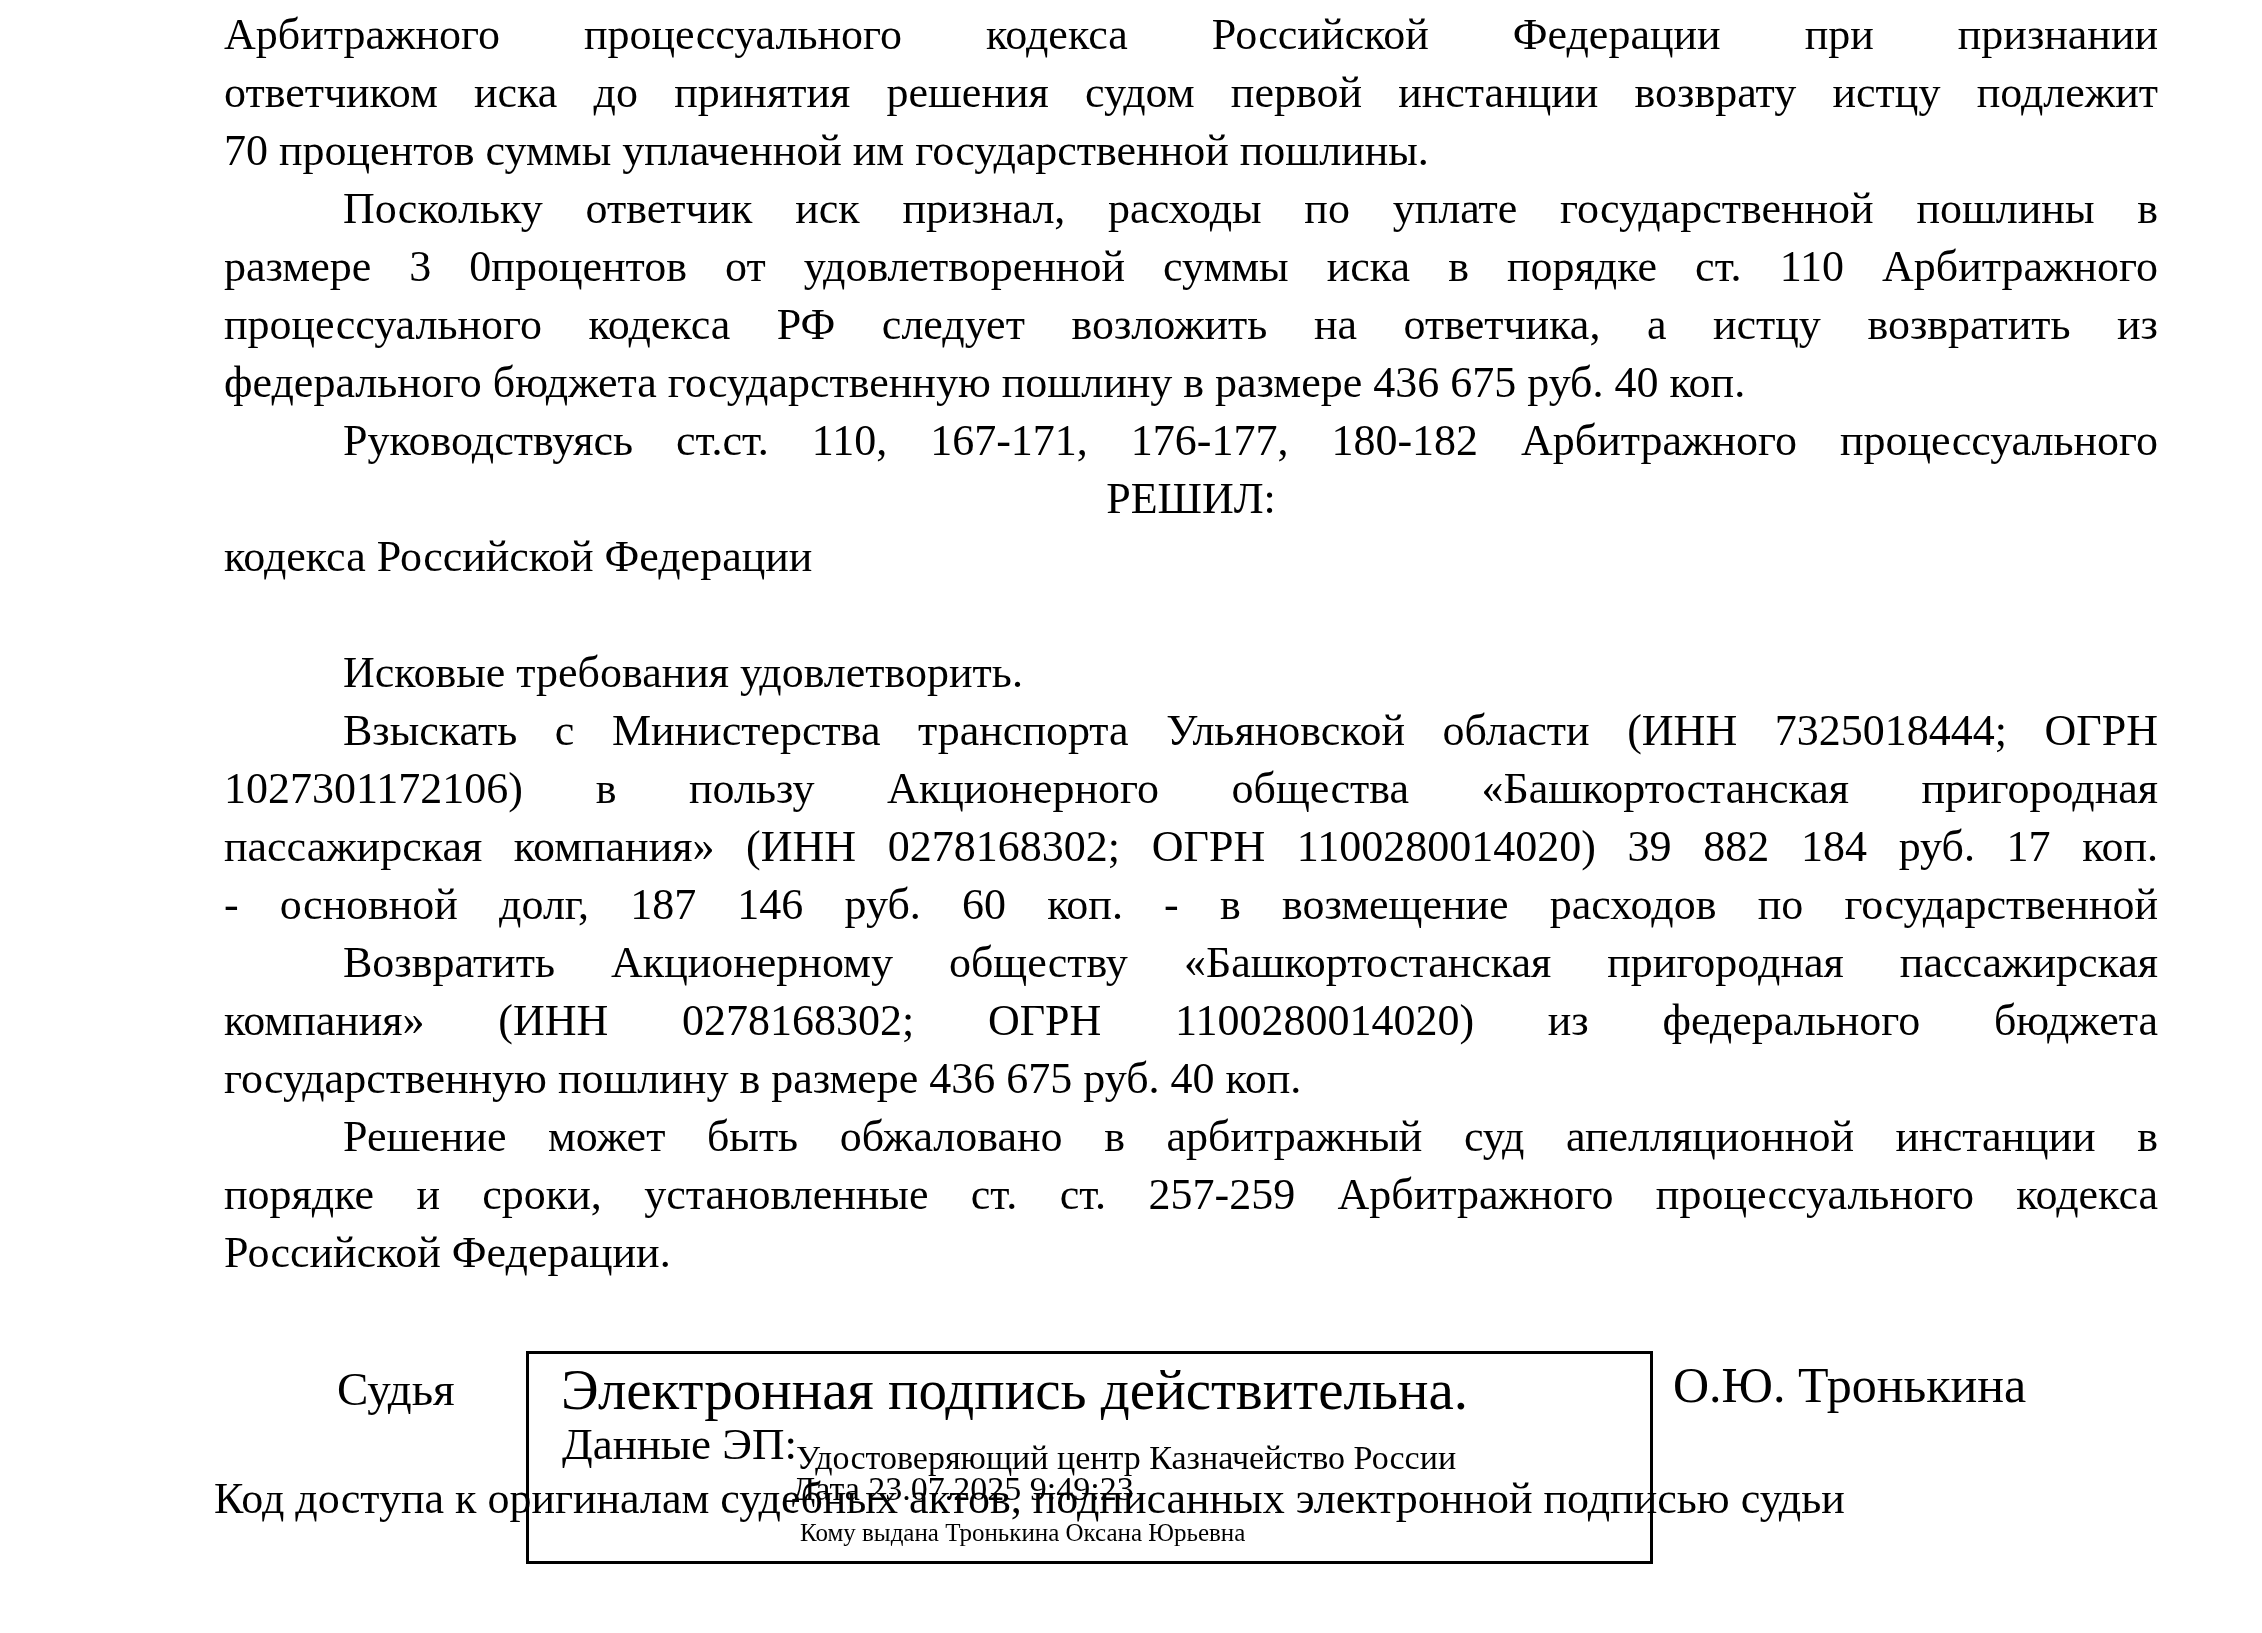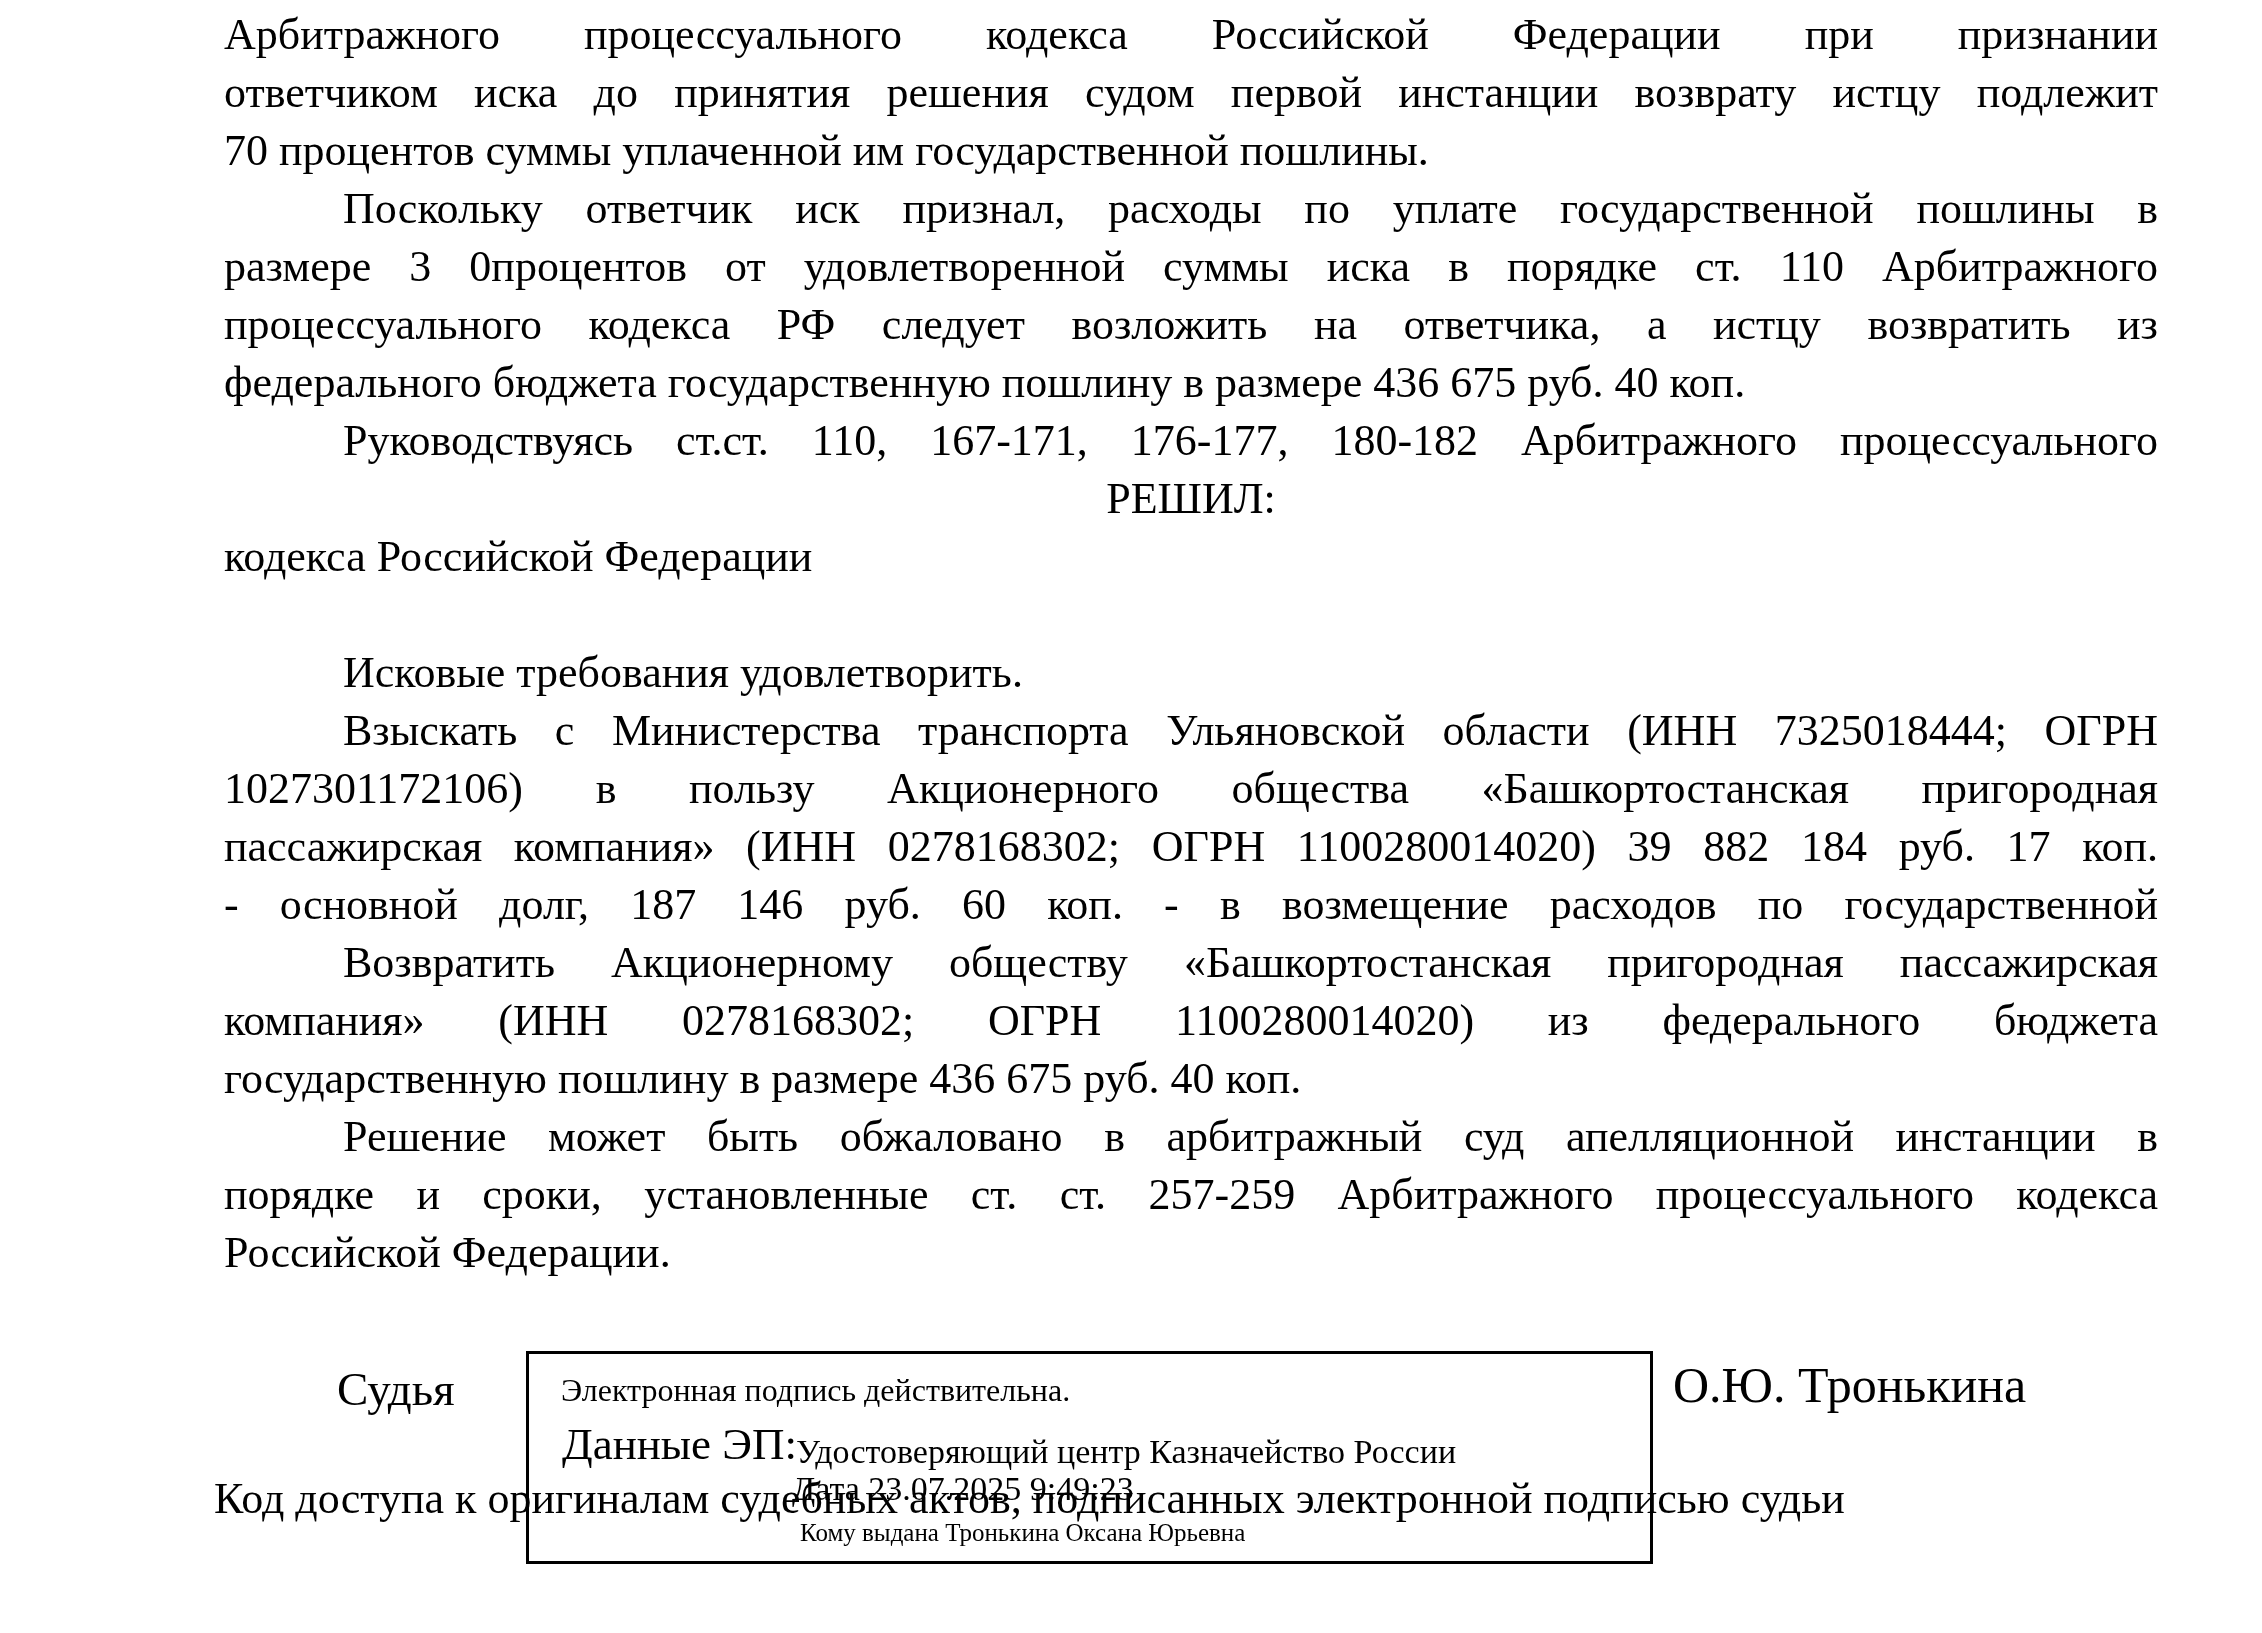--- a/index.html
+++ b/index.html
@@ -44,28 +44,28 @@
   #stamp-box {
     position: absolute; left: 526px; top: 1351px;
     width: 1127px; height: 213px;
     border: 3.7px solid #000000;
     box-sizing: border-box;
     background: transparent;
     z-index: 1;
   }
   #stamp-validity {
     position: absolute; left: 32px; top: 11.2px;
-    font-size: 32px; line-height: 50px; white-space: nowrap; text-align: right;
+    font-size: 57px; line-height: 50px; white-space: nowrap; text-align: right;
   }
   #stamp-data-label {
     position: absolute; left: 33px; top: 65px;
     font-size: 45px; line-height: 50px; white-space: nowrap;
   }
   #stamp-ca {
-    position: absolute; left: 267px; top: 78px;
+    position: absolute; left: 267px; top: 84px;
     font-size: 34px; line-height: 39px; white-space: nowrap;
   }
   #stamp-date {
     position: absolute; left: 263px; top: 115px;
     font-size: 34px; line-height: 39px; white-space: nowrap;
   }
   #stamp-issued {
     position: absolute; left: 271px; top: 159px;
     font-size: 25px; line-height: 39px; white-space: nowrap;
   }

